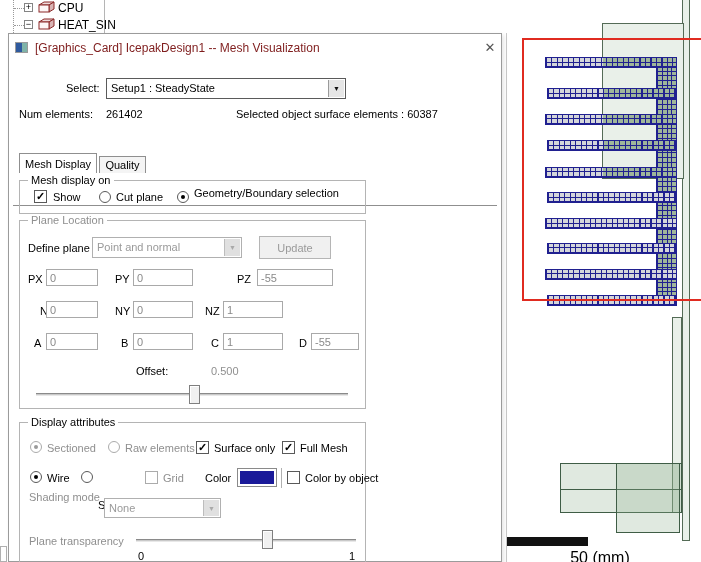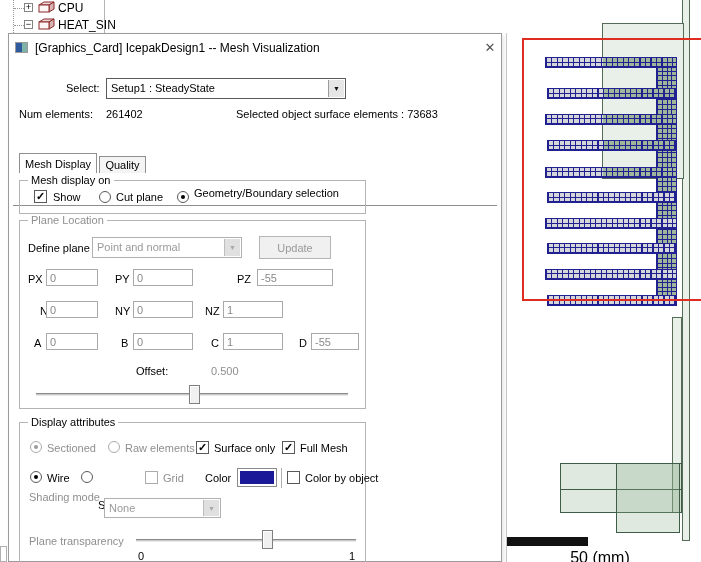--- a/index.html
+++ b/index.html
@@ -43,21 +43,21 @@
   #scale-label { left:560px; top:549px; width:80px; text-align:center; font-size:16px; color:#000; z-index:6; }
   #corner-box { left:0px; top:546px; width:7px; height:16px; background:#fff; border:1px solid #b0b0b0; }
 
   
   #dialog { left:8px; top:33px; width:494px; height:529px; background:#fff;
     border:1px solid #9b9b9b; z-index:10; box-shadow:2px 2px 4px rgba(0,0,0,0.10); }
   #app-divider { left:506px; top:33px; width:0; height:529px; border-left:1px solid #c9c9c9; z-index:2; }
   #titlebar { left:0; top:0; width:492px; height:26px; background:#fff; }
   #title-icon { left:6px; top:8px; width:13px; height:11px; border:1px solid #9a9a9a; background:#2f5a9e; }
   #title-icon span { position:absolute; right:0; top:0; width:5px; height:100%; background:#7fb3a8; display:block; }
-  #dialog-title { left:26px; top:7px; font-size:12px; color:#000000; white-space:nowrap; }
+  #dialog-title { left:26px; top:7px; font-size:12px; color:#7f1d1d; white-space:nowrap; }
   #close-btn { left:470px; top:4px; width:22px; height:20px; text-align:center;
     line-height:20px; font-size:13px; color:#555; cursor:pointer; }
 
   .lbl { white-space:nowrap; }
   .gray { color:#8f8f8f; }
 
   
   .combo { background:#fff; border:1px solid #5a5a5a; }
   .combo .txt { position:absolute; left:4px; top:3px; white-space:nowrap; }
   .combo .arrow { position:absolute; right:1px; top:1px; bottom:1px; width:16px; background:#e6e6e6;
@@ -169,21 +169,21 @@
     </div>
 
     <div class="abs lbl" style="left:57px;top:48px;">Select:</div>
     <div class="abs combo" style="left:97px;top:44px;width:240px;height:21px;">
       <span class="txt">Setup1 : SteadyState</span>
       <span class="arrow">▼</span>
     </div>
 
     <div class="abs lbl" style="left:10px;top:74px;">Num elements:</div>
     <div class="abs lbl" style="left:97px;top:74px;">261402</div>
-    <div class="abs lbl" style="left:227px;top:74px;">Selected object surface elements : 73683</div>
+    <div class="abs lbl" style="left:227px;top:74px;">Selected object surface elements : 60387</div>
 
     <div class="abs tab" style="left:10px;top:119px;width:78px;height:20px;line-height:20px;z-index:2;">Mesh Display</div>
     <div class="abs tab inactive" style="left:90px;top:122px;width:47px;height:17px;line-height:16px;">Quality</div>
     <div id="tab-baseline" class="abs"></div>
 
     <div class="abs group" style="left:10px;top:146px;width:347px;height:34px;padding-left:24px;">
       <div class="legend">Mesh display on</div>
       <div class="abs cb" style="left:14px;top:9px;">✓</div>
       <div class="abs lbl" style="left:33px;top:10px;">Show</div>
       <div class="abs radio" style="left:79px;top:10px;"></div>

